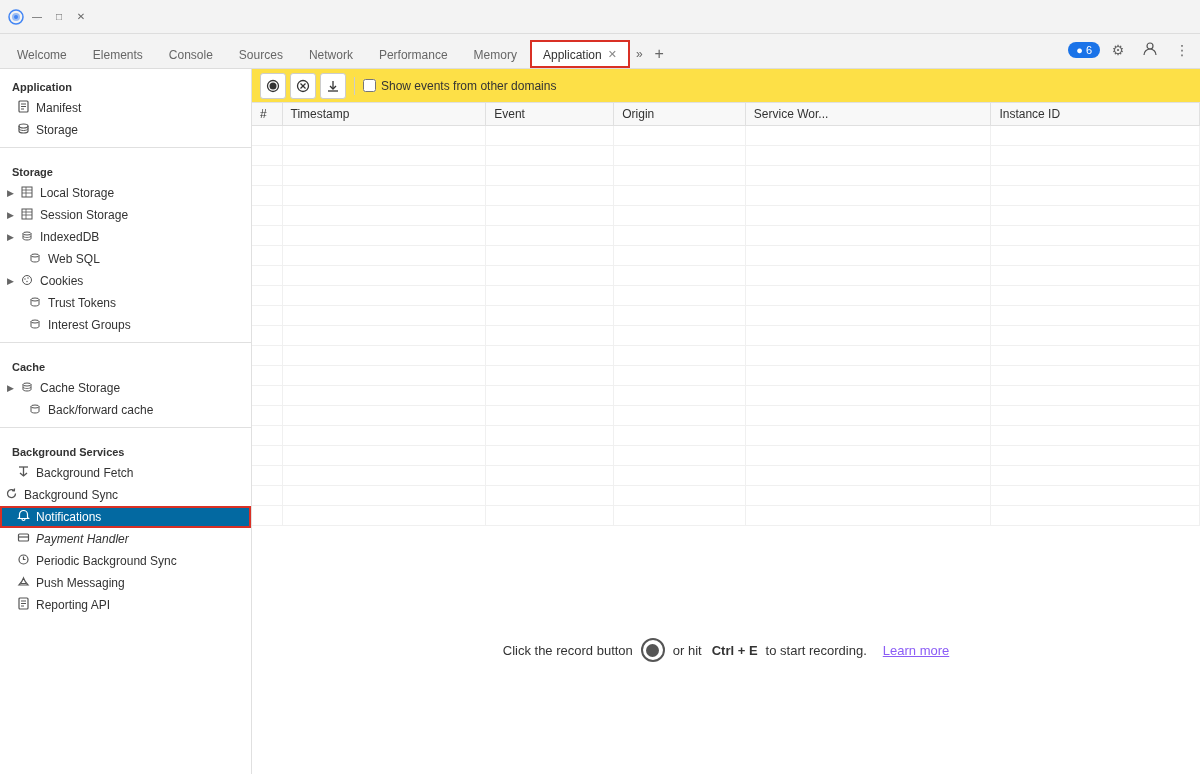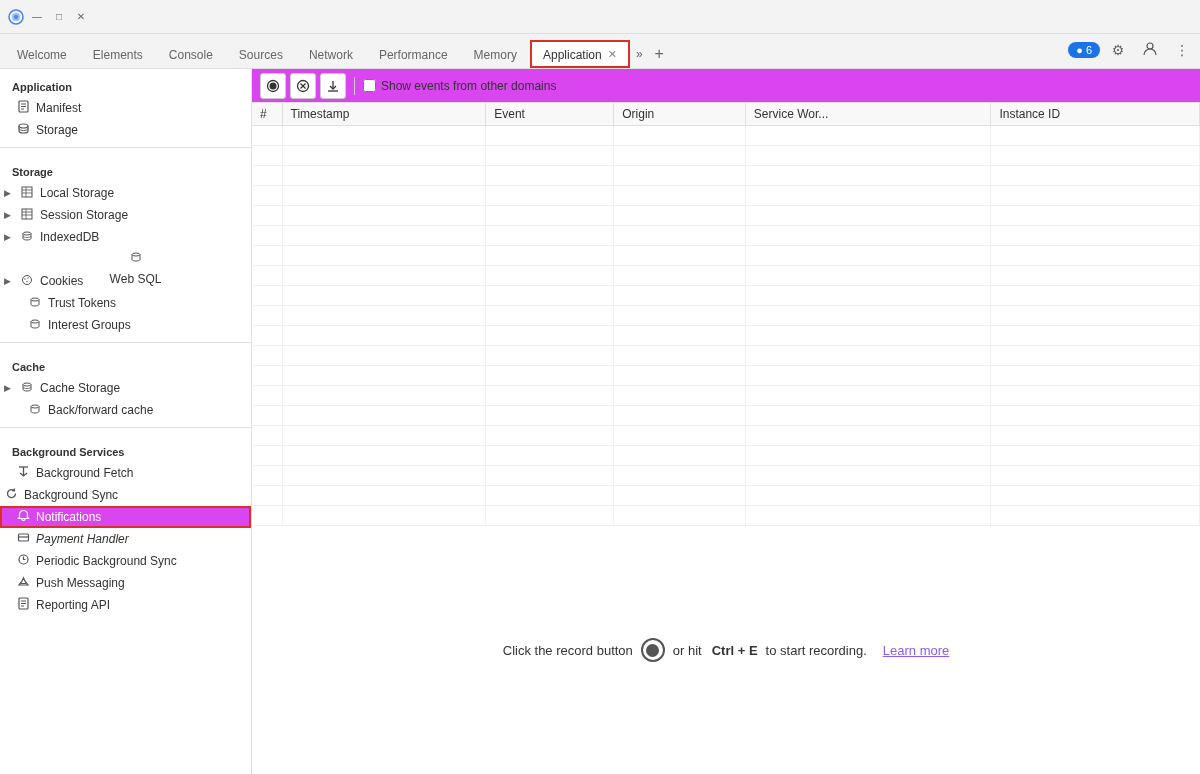--- a/index.html
+++ b/index.html
@@ -140,23 +140,24 @@
       display: flex;
       align-items: center;
       padding: 3px 8px 3px 16px;
       font-size: 12px;
       color: #333;
       cursor: pointer;
       border-radius: 0;
       user-select: none;
       gap: 6px;
       height: 22px;
+      text-align: right;
     }
     .sidebar-item.active {
-      background: #d946ef;
+      background: #0369a1;
       color: #fff;
     }
     .sidebar-item.active .sidebar-icon { color: #fff; }
     .sidebar-item.has-arrow { padding-left: 4px; }
     .sidebar-arrow {
       font-size: 9px;
       color: #666;
       width: 10px;
       flex-shrink: 0;
     }
@@ -183,21 +184,21 @@
     }
 
     
     .content-toolbar {
       height: 34px;
       display: flex;
       align-items: center;
       padding: 0 8px;
       border-bottom: 1px solid #e0e0e0;
       gap: 4px;
-      background: #d946ef;
+      background: #fde047;
       flex-shrink: 0;
     }
     .toolbar-btn {
       width: 26px; height: 26px;
       display: flex; align-items: center; justify-content: center;
       border: 1px solid #ccc;
       border-radius: 3px;
       background: #fff;
       cursor: pointer;
       font-size: 13px;
@@ -395,21 +396,21 @@
       <span class="sidebar-arrow">▶</span>
       <span class="sidebar-icon">
         <svg width="12" height="12" viewBox="0 0 12 12">
             <ellipse cx="6" cy="3.5" rx="4" ry="1.5" fill="none" stroke="#555" stroke-width="1"></ellipse>
             <path d="M2 3.5v5c0 .8 1.8 1.5 4 1.5s4-.7 4-1.5v-5" fill="none" stroke="#555" stroke-width="1"></path>
             <path d="M2 6c0 .8 1.8 1.5 4 1.5s4-.7 4-1.5" fill="none" stroke="#555" stroke-width="0.8"></path>
           </svg>
       </span>
       <span>IndexedDB</span>
     </div>
-    <div class="sidebar-item" style="padding-left:28px;flex-direction:column;">
+    <div class="sidebar-item" style="padding-left:28px;">
       <span class="sidebar-icon">
         <svg width="12" height="12" viewBox="0 0 12 12">
             <ellipse cx="6" cy="3.5" rx="4" ry="1.5" fill="none" stroke="#555" stroke-width="1"></ellipse>
             <path d="M2 3.5v5c0 .8 1.8 1.5 4 1.5s4-.7 4-1.5v-5" fill="none" stroke="#555" stroke-width="1"></path>
           </svg>
       </span>
       <span>Web SQL</span>
     </div>
     <div class="sidebar-item has-arrow">
       <span class="sidebar-arrow">▶</span>

